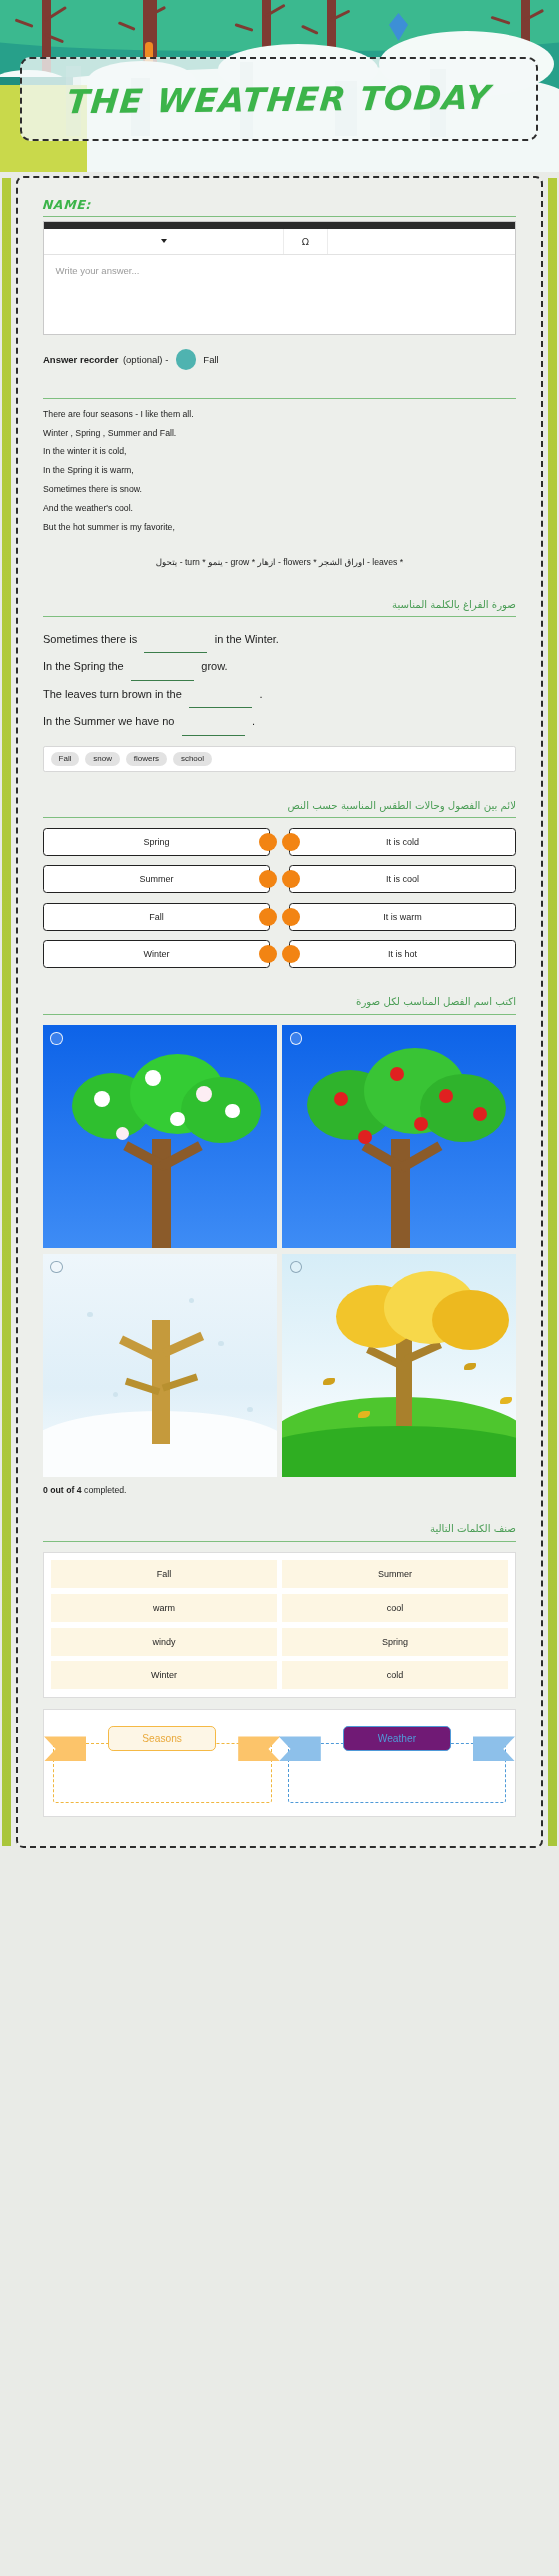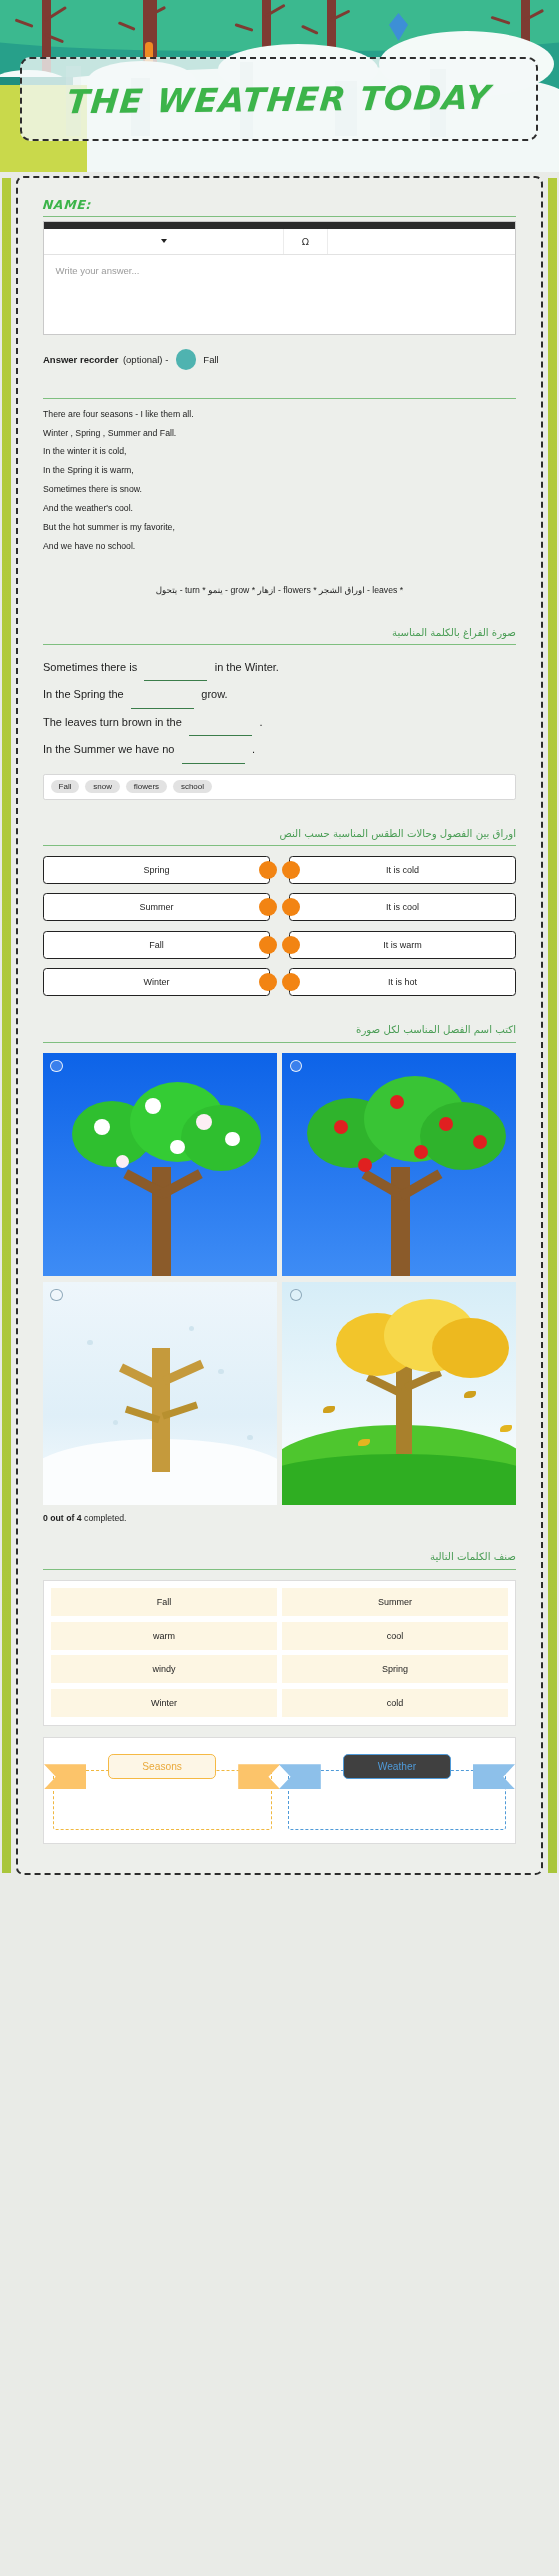--- a/index.html
+++ b/index.html
@@ -214,21 +214,21 @@
   .section { margin-top: 28px; }
   .passage {
     padding-top: 7.3px;
     font-size: 8.7px;
     color: #222;
     line-height: 2.0;
   }
   .passage p { margin: 0 0 1.5px 0; }
 
   .vocab {
-    margin-top: 27px;
+    margin-top: 18px;
     font-size: 8.7px;
     color: #1e1e1e;
     text-align: center;
     direction: rtl;
     line-height: 1.9;
   }
 
   
   .fib { padding-top: 8.7px; font-size: 11px; color:#222; line-height: 2.5; }
   .fib .row { display: flex; align-items: flex-end; gap: 4.4px; }
@@ -364,21 +364,21 @@
     position: relative;
     margin: 0 auto;
     width: 108px;
     height: 25px;
     border-radius: 5.1px;
     display:flex; align-items:center; justify-content:center;
     font-size: 10.2px;
     z-index: 3;
   }
   .ribbon.orange { background:#fdf6e6; border:1.5px solid #f5b945; color:#e9a93b; }
-  .ribbon.blue   { background:#404040; border:1.5px solid #4f9ad8; color:#4f9ad8; }
+  .ribbon.blue   { background:#701a75; border:1.5px solid #4f9ad8; color:#4f9ad8; }
   .tail {
     position:absolute; top:10.2px; width:42px; height:25px; z-index:1;
   }
   .tail.l { left: -8.7px; clip-path: polygon(0 0, 100% 0, 100% 100%, 0 100%, 28% 50%); }
   .tail.r { right: -8.7px; clip-path: polygon(0 0, 100% 0, 72% 50%, 100% 100%, 0 100%); }
   .tail.orange { background:#fcc46a; }
   .tail.blue   { background:#8dc0ea; }
   .dropzone {
     margin-top: -8.7px;
     height: 60px;
@@ -477,21 +477,20 @@
   <div class="section">
     <div class="rule"></div>
     <div class="passage">
       <p>There are four seasons - I like them all.</p>
       <p>Winter , Spring , Summer and Fall.</p>
       <p>In the winter it is cold,</p>
       <p>In the Spring it is warm,</p>
       <p>Sometimes there is snow.</p>
       <p>And the weather's cool.</p>
       <p>But the hot summer is my favorite,</p>
-      <p>And we have no school.</p>
     </div>
     <div class="vocab">* leaves - اوراق الشجر  * flowers - ازهار  * grow - ينمو  * turn - يتحول</div>
   </div>
 
   <div class="section">
     <div class="rule-head">صورة الفراغ بالكلمة المناسبة</div>
     <div class="rule"></div>
     <div class="fib">
       <div class="row">
         <span>Sometimes there is</span>
@@ -516,21 +515,21 @@
     </div>
     <div class="wordbank">
       <span class="chip">Fall</span>
       <span class="chip">snow</span>
       <span class="chip">flowers</span>
       <span class="chip">school</span>
     </div>
   </div>
 
   <div class="section">
-    <div class="rule-head">اوراق بين الفصول وحالات الطقس المناسبة حسب النص</div>
+    <div class="rule-head">لائم بين الفصول وحالات الطقس المناسبة حسب النص</div>
     <div class="rule"></div>
     <div class="match-grid">
       <div class="match-cell">
         <div class="match-box">Spring</div>
         <span class="knob right"></span>
       </div>
       <div class="match-cell">
         <span class="knob left"></span>
         <div class="match-box">It is cold</div>
       </div>

